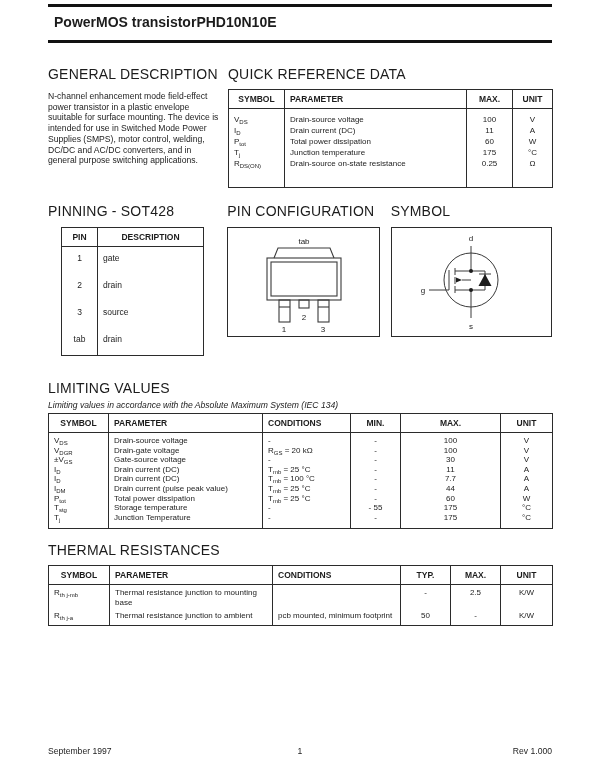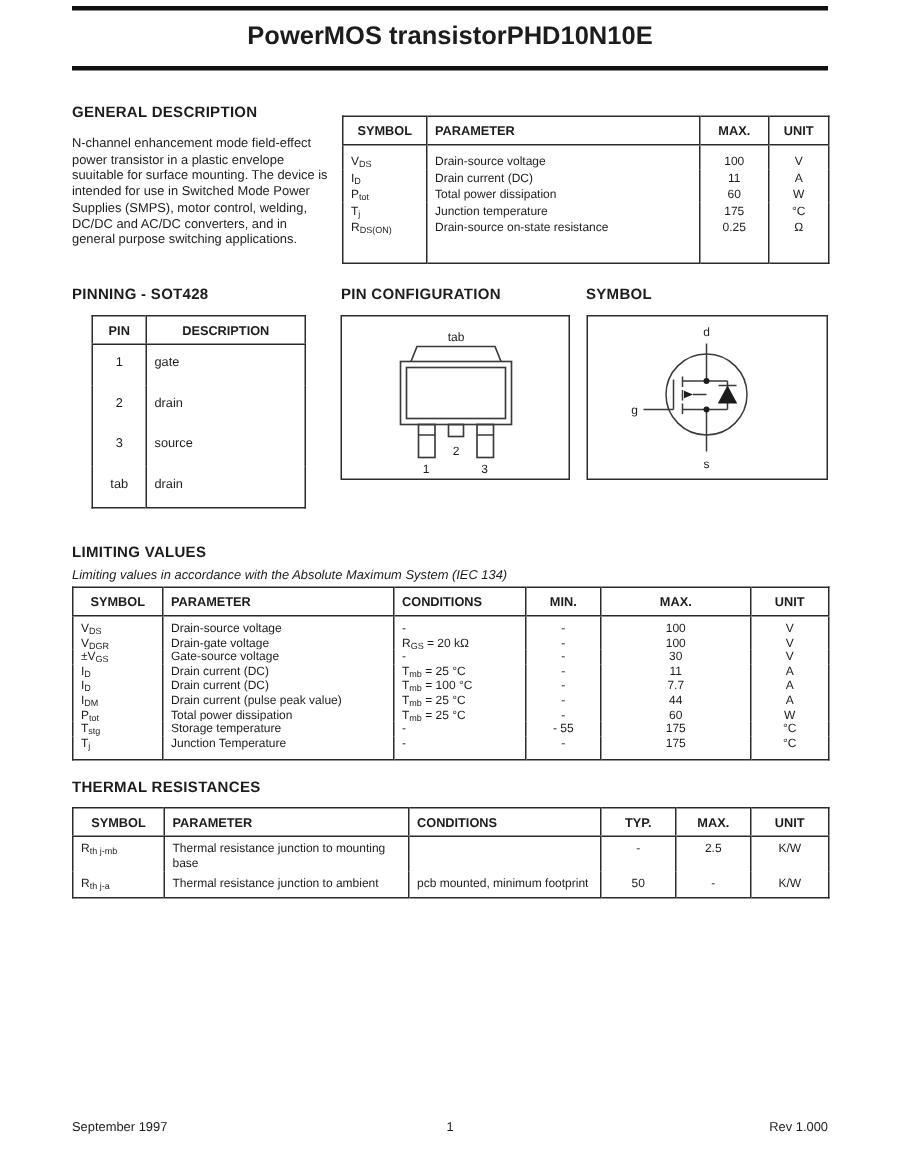--- a/index.html
+++ b/index.html
@@ -6,24 +6,24 @@
   body{
     width:600px;height:776px;position:relative;background:#ffffff;
     font-family:"Liberation Sans","DejaVu Sans",sans-serif;color:#1c1c1c;
     overflow:hidden;
   }
   .page{position:absolute;left:48px;right:48px;top:0;bottom:0;}
   
   .hdr-top{display:flex;justify-content:space-between;margin-top:35px;
     font-size:9px;font-weight:bold;}
   .rule{height:3px;background:#111;margin-top:4px;}
-  .title-row{display:flex;justify-content:center;align-items:center;
-    padding:7px 6px 6px 6px;font-size:17px;font-weight:bold;}
-  
-  .sec-title{font-size:10px;font-weight:bold;letter-spacing:.2px;}
+  .title-row{display:flex;justify-content:flex-start;align-items:center;
+    padding:7px 6px 6px 6px;font-size:14px;font-weight:bold;}
+  
+  .sec-title{font-size:14px;font-weight:normal;letter-spacing:.2px;}
   
   table.dtable{border-collapse:collapse;table-layout:fixed;
     border:1.6px solid #2b2b2b;}
   table.dtable th,table.dtable td{border-left:1.2px solid #2b2b2b;
     padding:0 5px;overflow:hidden;}
   table.dtable th:first-child,table.dtable td:first-child{border-left:none;}
   table.dtable thead th{border-bottom:1.2px solid #2b2b2b;font-size:8.5px;
     padding:4px 5px;text-align:center;}
   table.dtable thead th.al{text-align:left;}
   table.dtable td{font-size:8px;vertical-align:top;line-height:10px;}
@@ -86,20 +86,21 @@
     <span>PHD10N10E</span>
   </div>
   <div class="rule"></div>
 
   <div class="row1">
     <div class="gd">
       <div class="sec-title">GENERAL DESCRIPTION</div>
       <div class="body">N-channel enhancement mode field-effect power transistor in a plastic envelope suuitable for surface mounting. The device is intended for use in Switched Mode Power Supplies (SMPS), motor control, welding, DC/DC and AC/DC converters, and in general purpose switching applications.</div>
     </div>
     <div class="qrd-wrap">
+      <div class="sec-title">QUICK REFERENCE DATA</div>
       <table class="dtable qrd">
         <colgroup>
             <col class="c-sym">
             <col class="c-par">
             <col class="c-max">
             <col class="c-unit">
           </colgroup>
         <thead>
           <tr>
             <th>SYMBOL</th>

